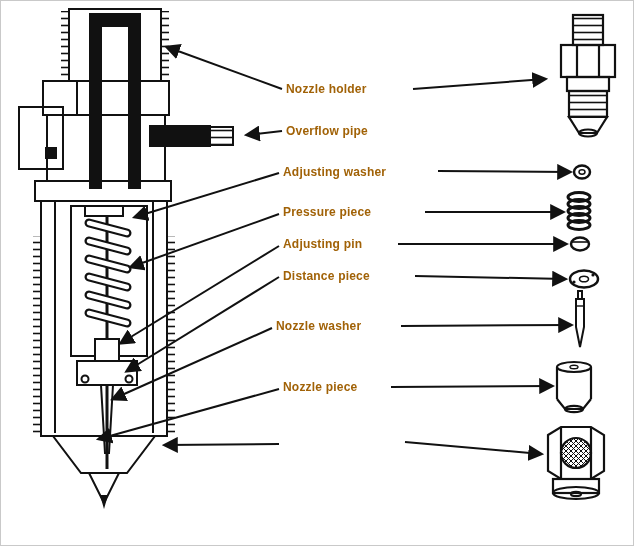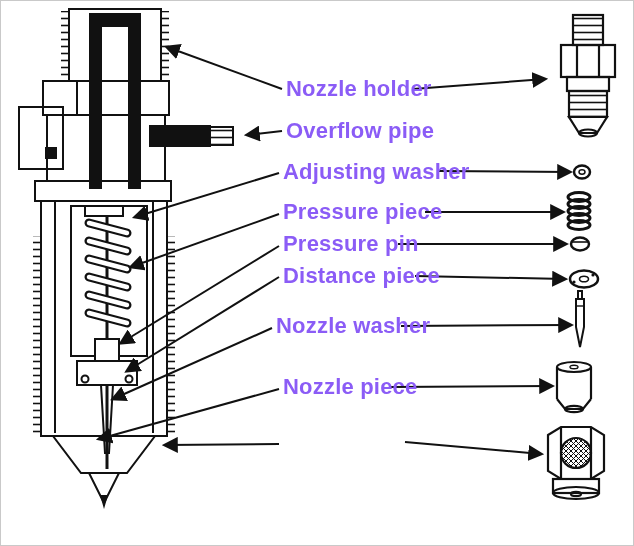--- a/index.html
+++ b/index.html
@@ -8,24 +8,24 @@
     width:634px;height:546px;
     background:#ffffff;
     border:1px solid #c9c9c9;
     box-sizing:border-box;
     overflow:hidden;
     font-family:"Liberation Sans", sans-serif;
   }
   .stage svg{position:absolute;left:0;top:0;}
   .part-label{
     position:absolute;
-    font-size:22px;
+    font-size:12px;
     font-weight:700;
     line-height:22px;
-    color:#8b5cf6;
+    color:#a16207;
     letter-spacing:.2px;
     white-space:nowrap;
     user-select:none;
   }
 </style>
 </head>
 <body>
 
 <div class="stage">
 
@@ -184,17 +184,17 @@
       <line x1="390" y1="386" x2="551" y2="385" marker-end="url(#ah)"></line>
       <line x1="278" y1="443" x2="164" y2="444" marker-end="url(#ah)"></line>
       <line x1="404" y1="441" x2="540" y2="453" marker-end="url(#ah)"></line>
     </g>
   </svg>
 
   <div class="part-label" style="left:285px;top:77px">Nozzle holder</div>
   <div class="part-label" style="left:285px;top:119px">Overflow pipe</div>
   <div class="part-label" style="left:282px;top:160px">Adjusting washer</div>
   <div class="part-label" style="left:282px;top:200px">Pressure piece</div>
-  <div class="part-label" style="left:282px;top:232px">Pressure pin</div>
+  <div class="part-label" style="left:282px;top:232px">Adjusting pin</div>
   <div class="part-label" style="left:282px;top:264px">Distance piece</div>
   <div class="part-label" style="left:275px;top:314px">Nozzle washer</div>
   <div class="part-label" style="left:282px;top:375px">Nozzle piece</div>
 </div>
 
 </body></html>

